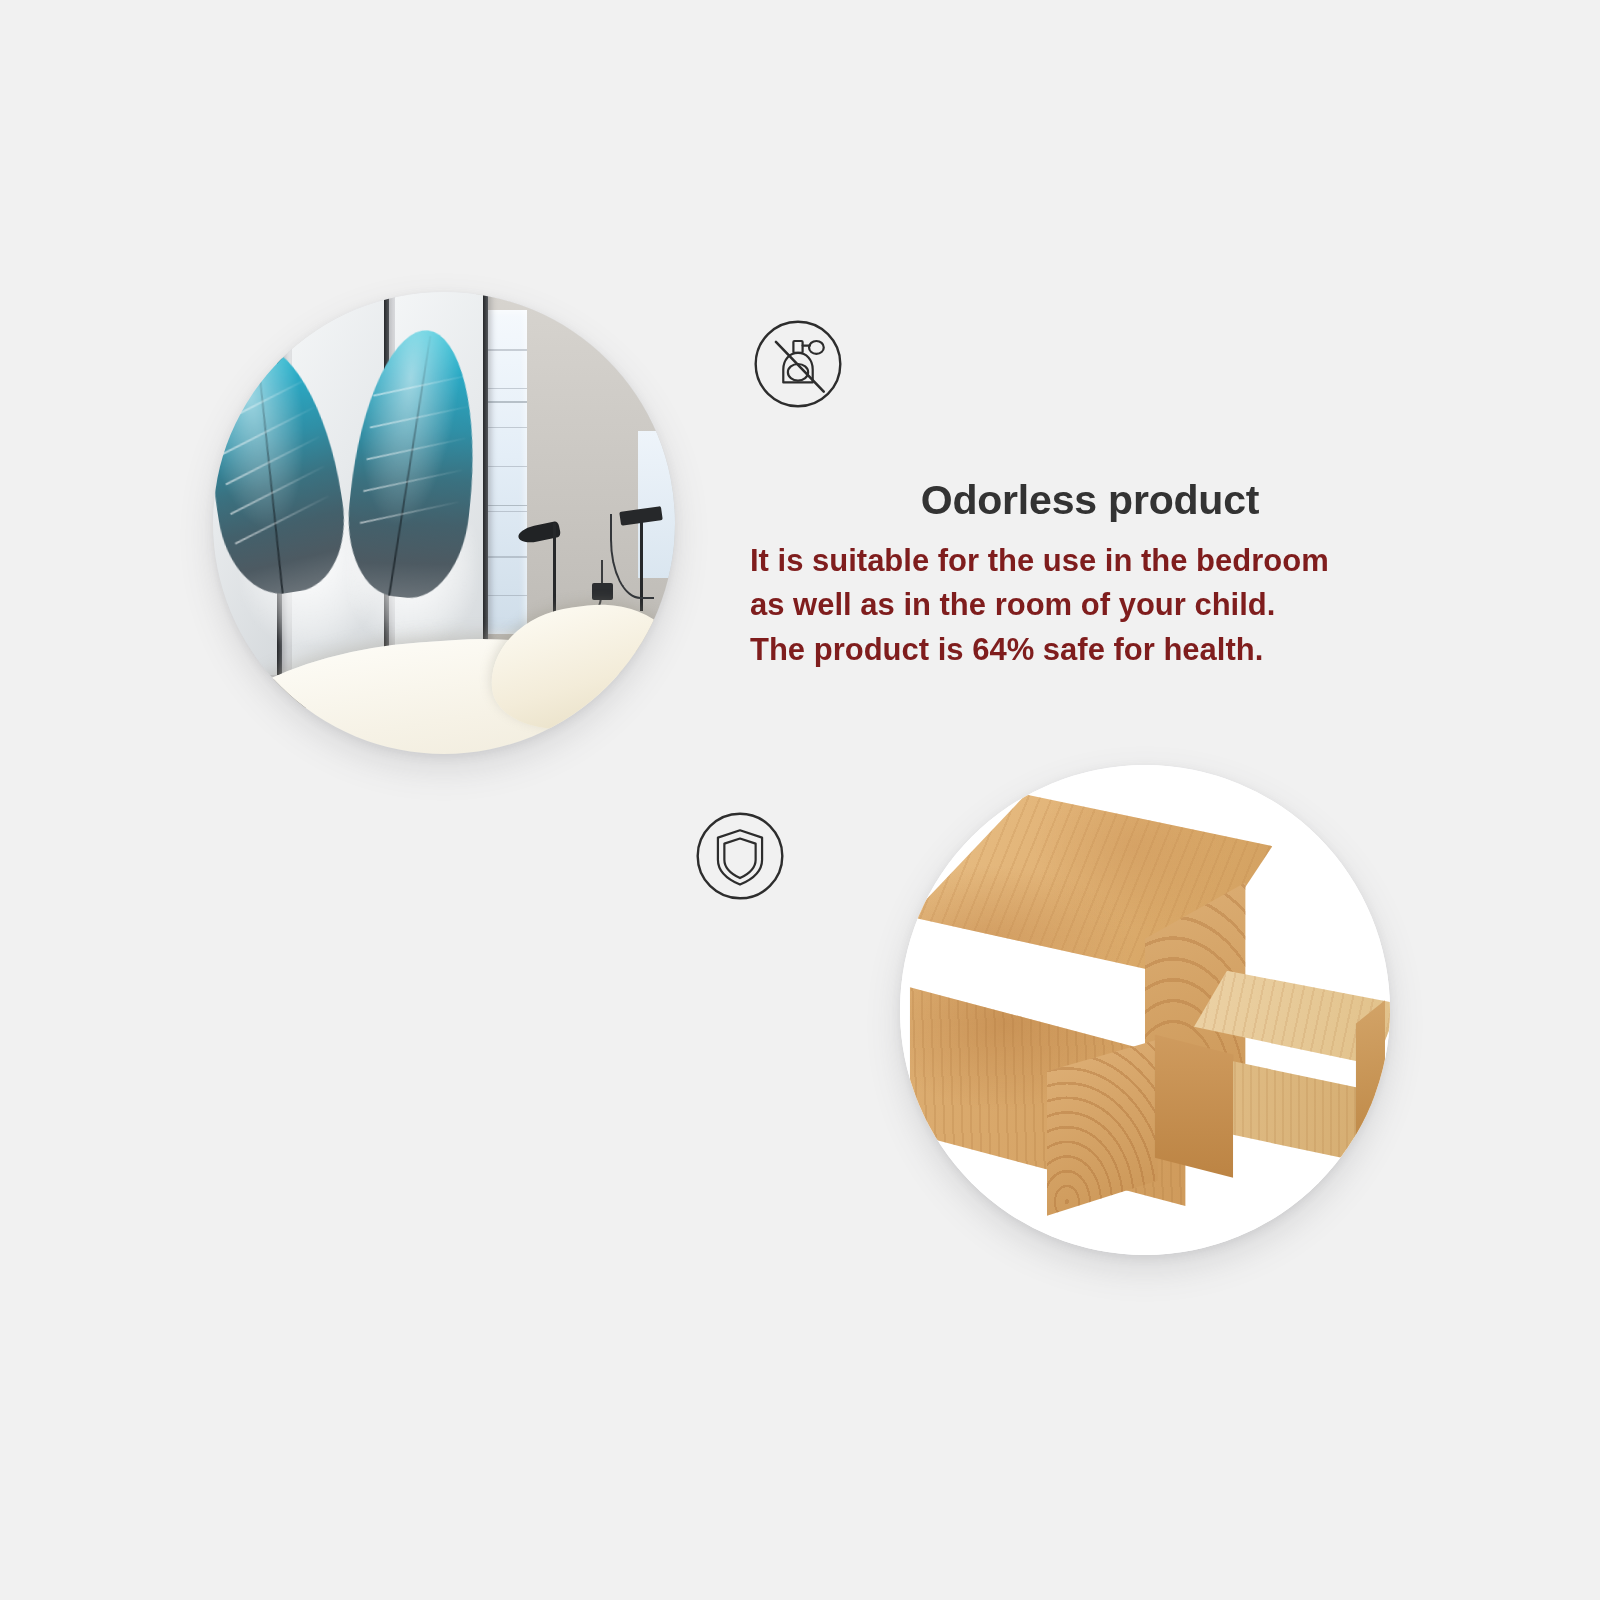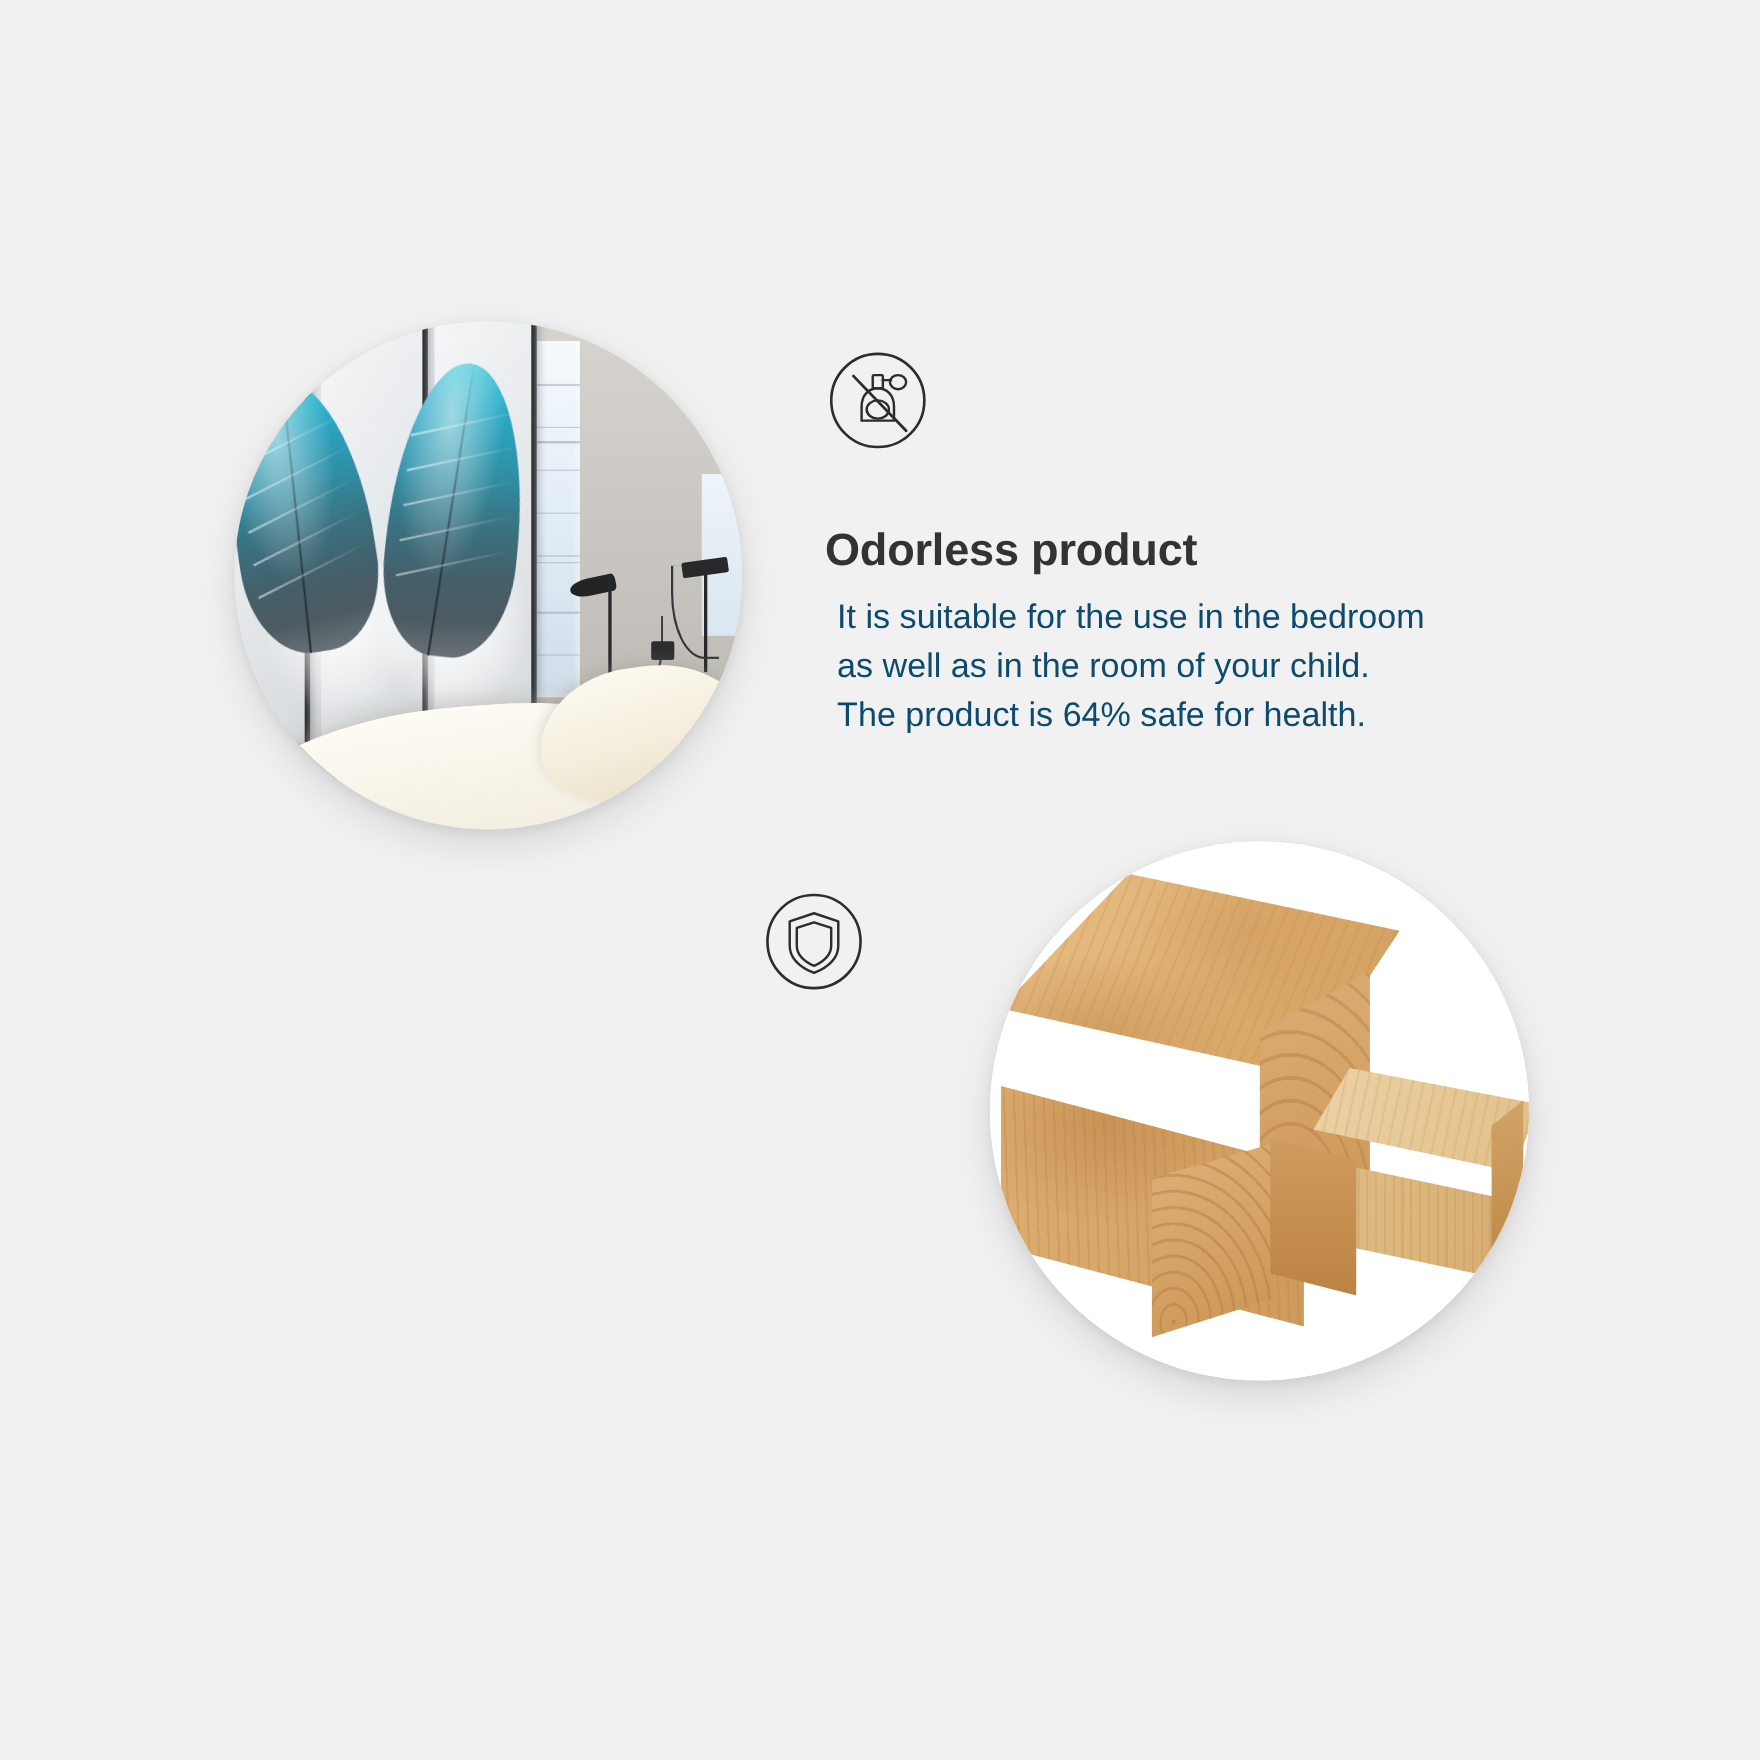--- a/index.html
+++ b/index.html
@@ -277,27 +277,28 @@
     text-align: right;
   }
   .feature-title {
     margin: 0 0 16px 0;
     font-family: "Liberation Sans", sans-serif;
     font-size: 41px;
     font-weight: bold;
     color: #333333;
     letter-spacing: -0.2px;
     line-height: 1.1;
+    text-align: center;
   }
   .feature-desc {
-    margin: 11px;
+    margin: 0;
     font-family: "Liberation Sans", sans-serif;
     font-size: 31px;
-    font-weight: normal;
-    color: #0c4a6e;
+    font-weight: bold;
+    color: #7f1d1d;
     line-height: 1.43;
   }
   .feature-desc span { display: block; }
 </style>
 </head>
 <body style="background: rgb(241, 241, 241);">
 
 <div class="stage">
 
   <div class="photo-circle" id="feather-circle">

